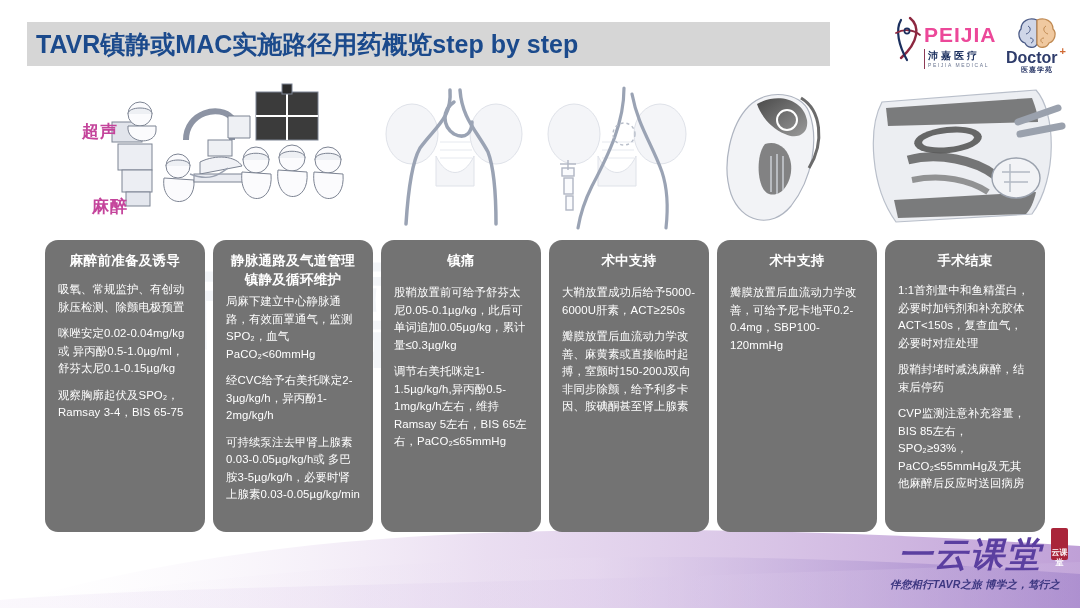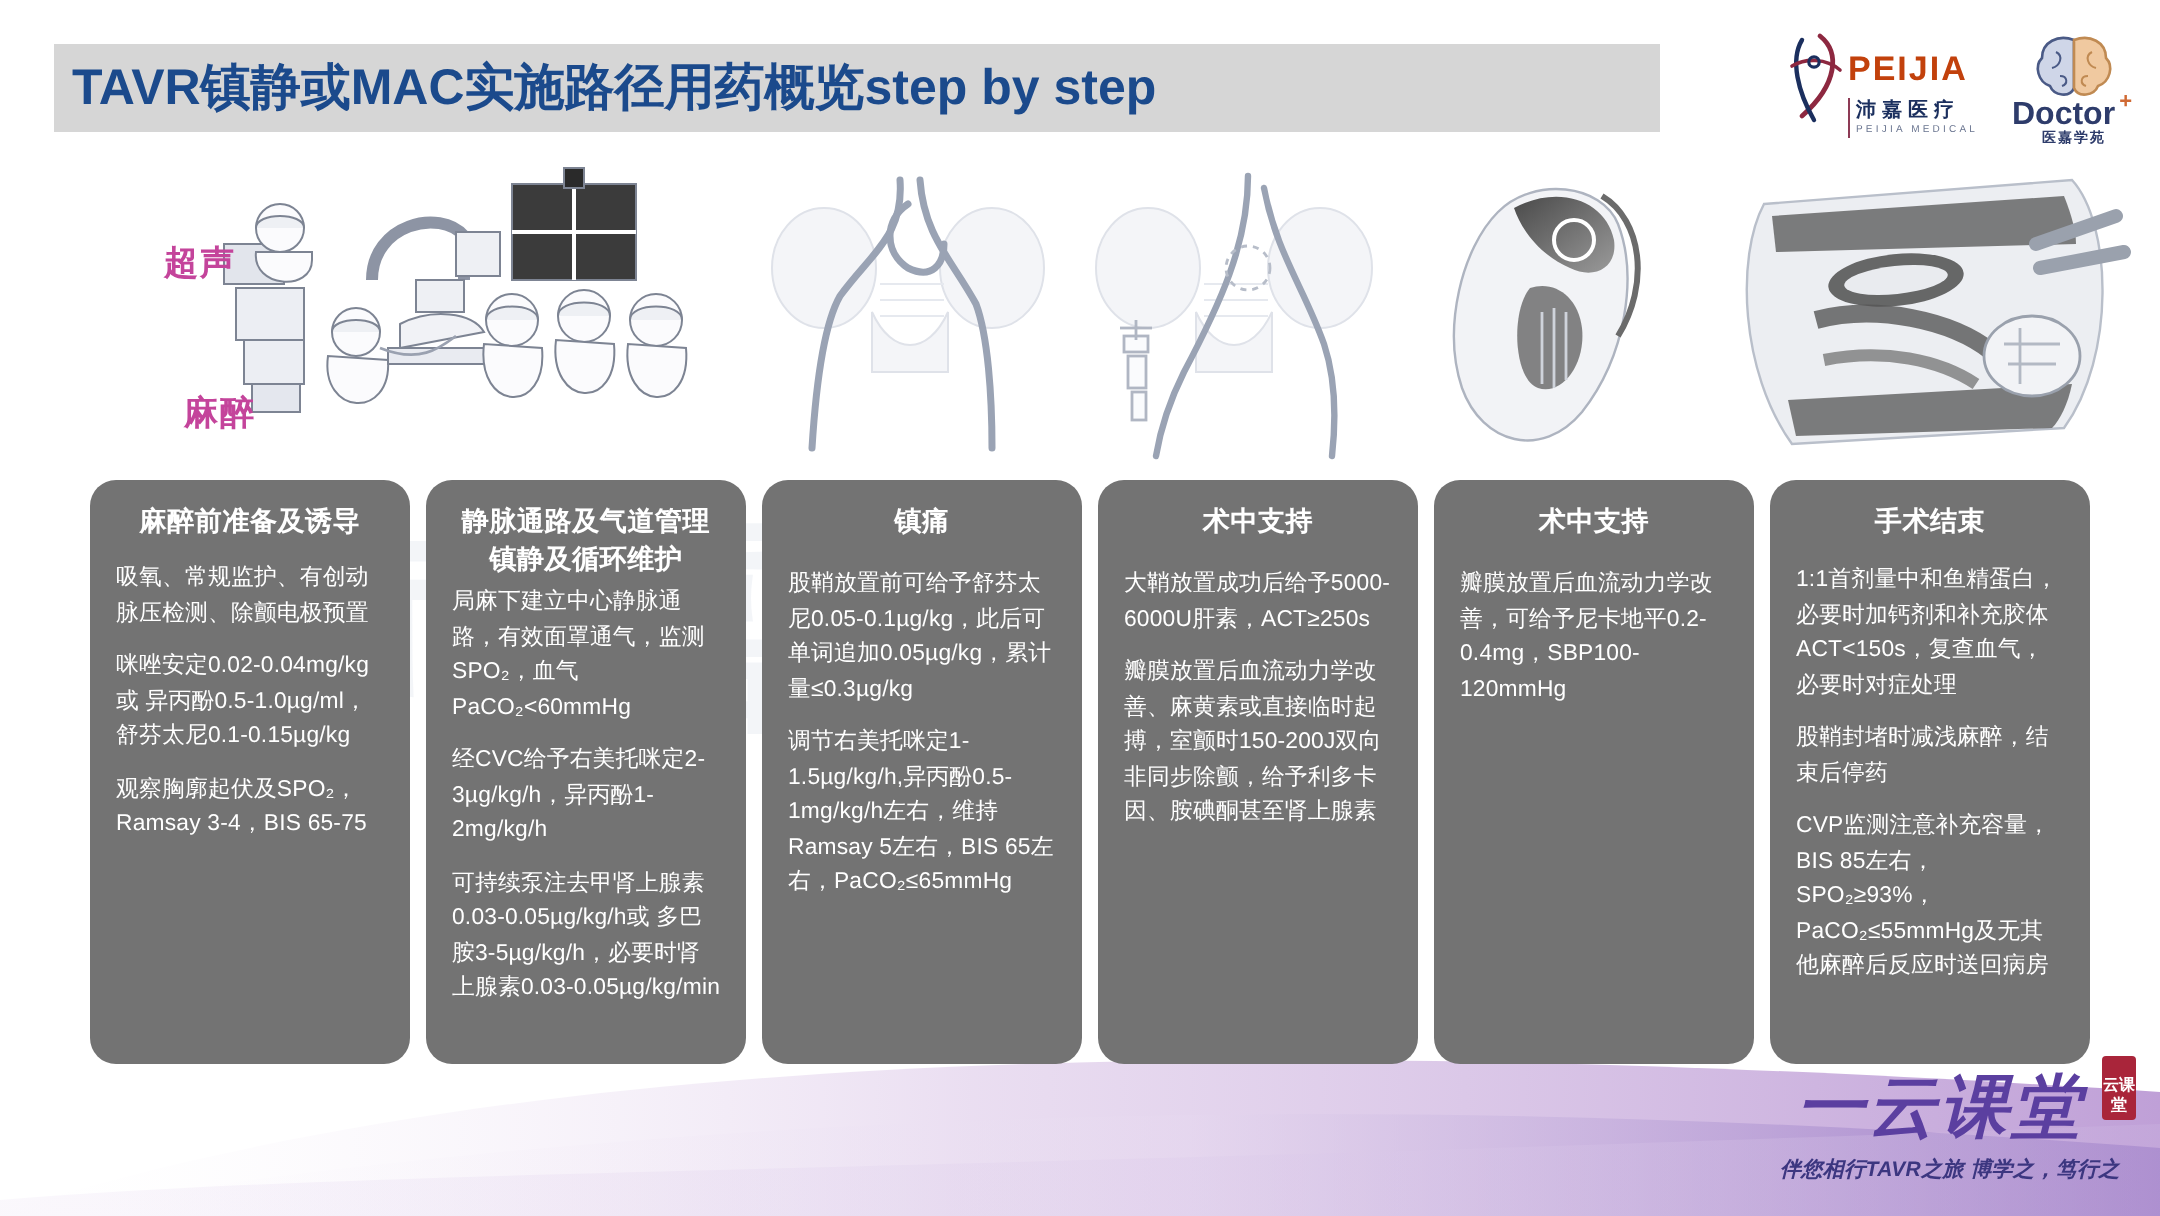--- a/index.html
+++ b/index.html
@@ -86,23 +86,23 @@
     position: absolute;
     left: 0;
     top: 0;
     width: 30px;
     height: 46px;
   }
   .logo-peijia .pj-word {
     position: absolute;
     left: 31px;
     top: 8px;
-    font-size: 17px;
-    font-weight: 700;
-    color: #c2410c;
+    font-size: 21px;
+    font-weight: 700;
+    color: #ec4899;
     letter-spacing: 1px;
     line-height: 22px;
   }
   .logo-peijia .pj-cn {
     position: absolute;
     left: 35px;
     top: 34px;
     font-size: 10px;
     font-weight: 700;
     color: #1b2f5e;
@@ -275,21 +275,21 @@
     top: 0;
     width: 17px;
     height: 32px;
     background: #a9253a;
     border-radius: 2px;
     color: #fff;
     font-size: 8px;
     font-weight: 700;
     line-height: 10px;
     text-align: center;
-    padding-top: 10px;
+    padding-top: 20px;
     box-sizing: border-box;
     letter-spacing: 0;
   }
   .brand-tag {
     position: absolute;
     left: 0;
     top: 50px;
     width: 186px;
     text-align: center;
     font-size: 10.5px;

